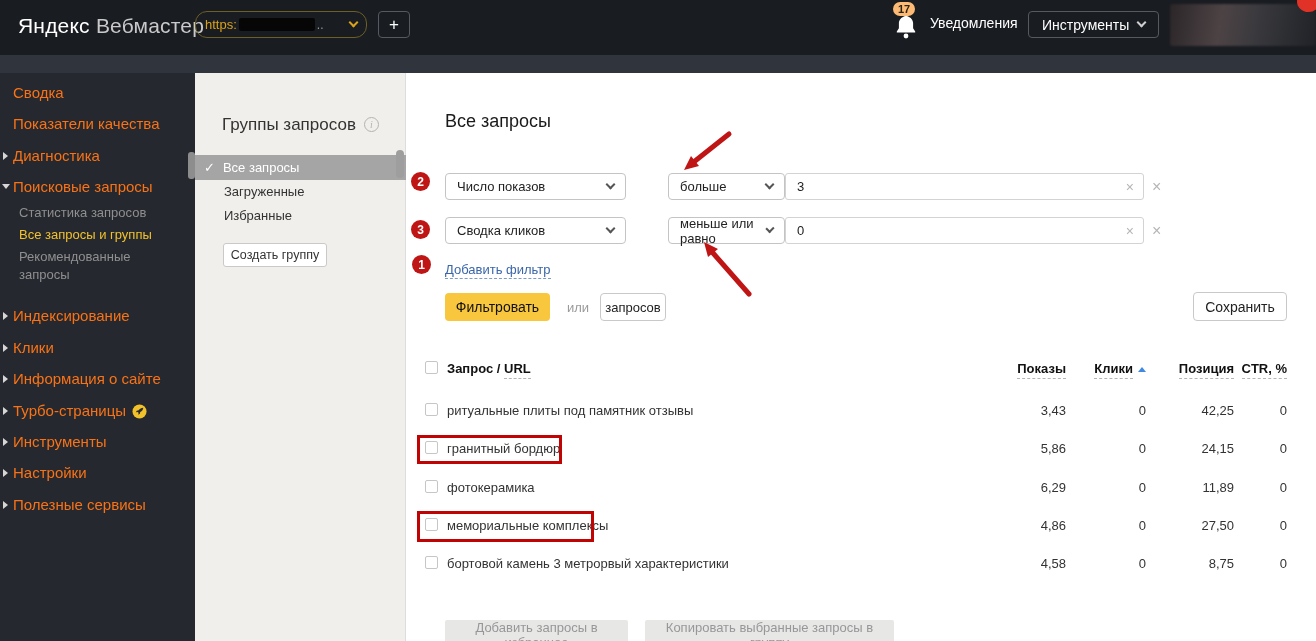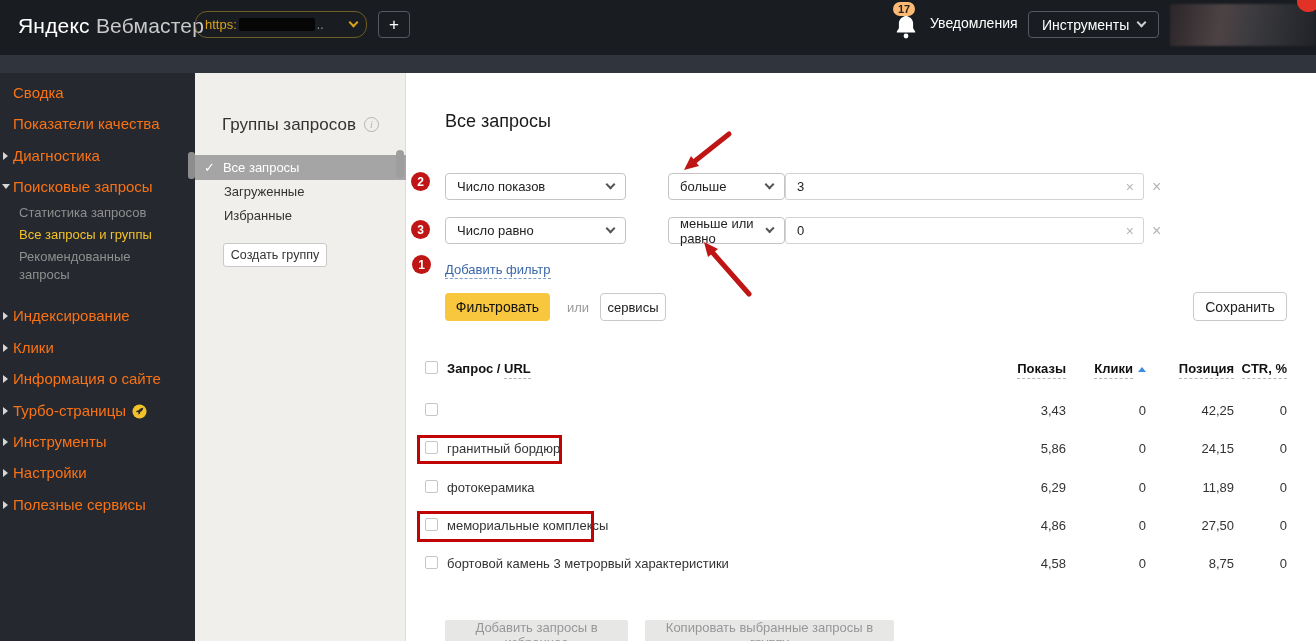--- a/index.html
+++ b/index.html
@@ -177,51 +177,52 @@
       <span>больше</span>
       <span class="chev dark"></span>
     </div>
   <div class="finput row1 val-input">
       <span>3</span>
       <span class="in-x">×</span>
     </div>
   <span class="out-x" style="left:746px; top:105px;">×</span>
 
   <div class="fselect row2 sel-field">
-      <span>Число равно</span>
+      <span>Сводка кликов</span>
       <span class="chev dark"></span>
     </div>
   <div class="fselect row2 sel-op">
       <span>меньше или равно</span>
       <span class="chev dark"></span>
     </div>
   <div class="finput row2 val-input">
       <span>0</span>
       <span class="in-x">×</span>
     </div>
   <span class="out-x" style="left:746px; top:149px;">×</span>
 
   <div class="addf"><span>Добавить фильтр</span></div>
 
   <button class="btn-filter">Фильтровать</button>
   <span class="or-lbl">или</span>
-  <button class="btn-reset">сервисы</button>
+  <button class="btn-reset">запросов</button>
   <button class="btn-save">Сохранить</button>
 
   <div class="thead">
     <span class="cbx"></span>
     <span class="th-query"><span>Запрос / </span><span class="dash">URL</span></span>
     <span class="col-shows"><span class="dash">Показы</span></span>
     <span class="col-clicks"><span class="dash">Клики</span><span class="sort-up"></span></span>
     <span class="col-pos"><span class="dash">Позиция</span></span>
     <span class="col-ctr"><span class="dash">CTR, %</span></span>
   </div>
 
   <div class="trow" style="top:321px">
     <span class="cbx"></span>
+    <span class="q">ритуальные плиты под памятник отзывы</span>
     <span class="col-shows">3,43</span>
     <span class="col-clicks">0</span>
     <span class="col-pos">42,25</span>
     <span class="col-ctr">0</span>
   </div>
   <div class="trow" style="top:359px">
     <span class="cbx"></span>
     <span class="q">гранитный бордюр</span>
     <span class="col-shows">5,86</span>
     <span class="col-clicks">0</span>

